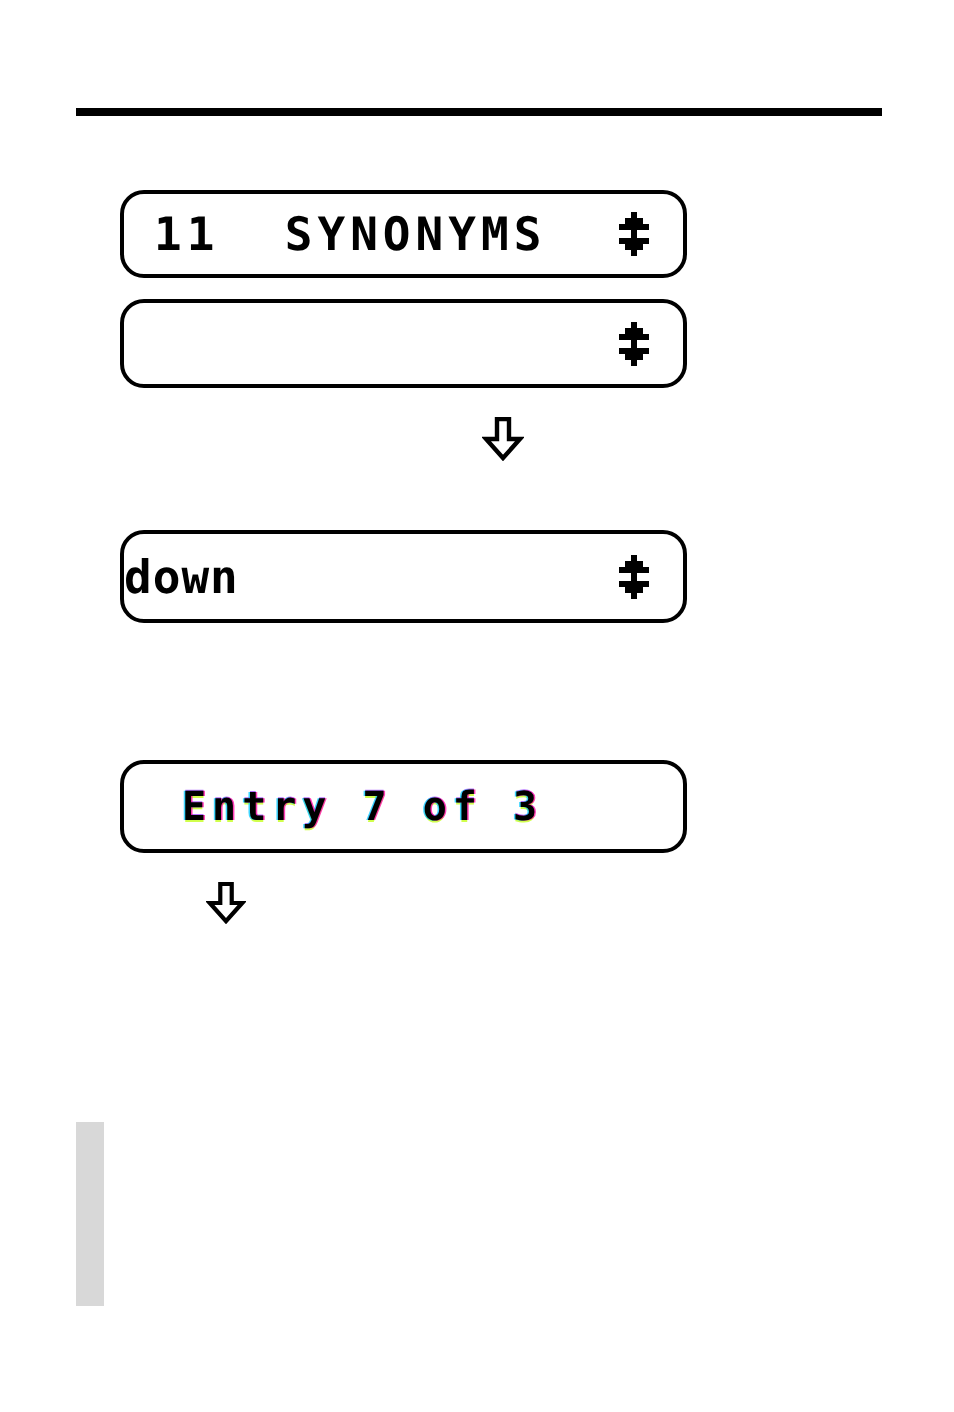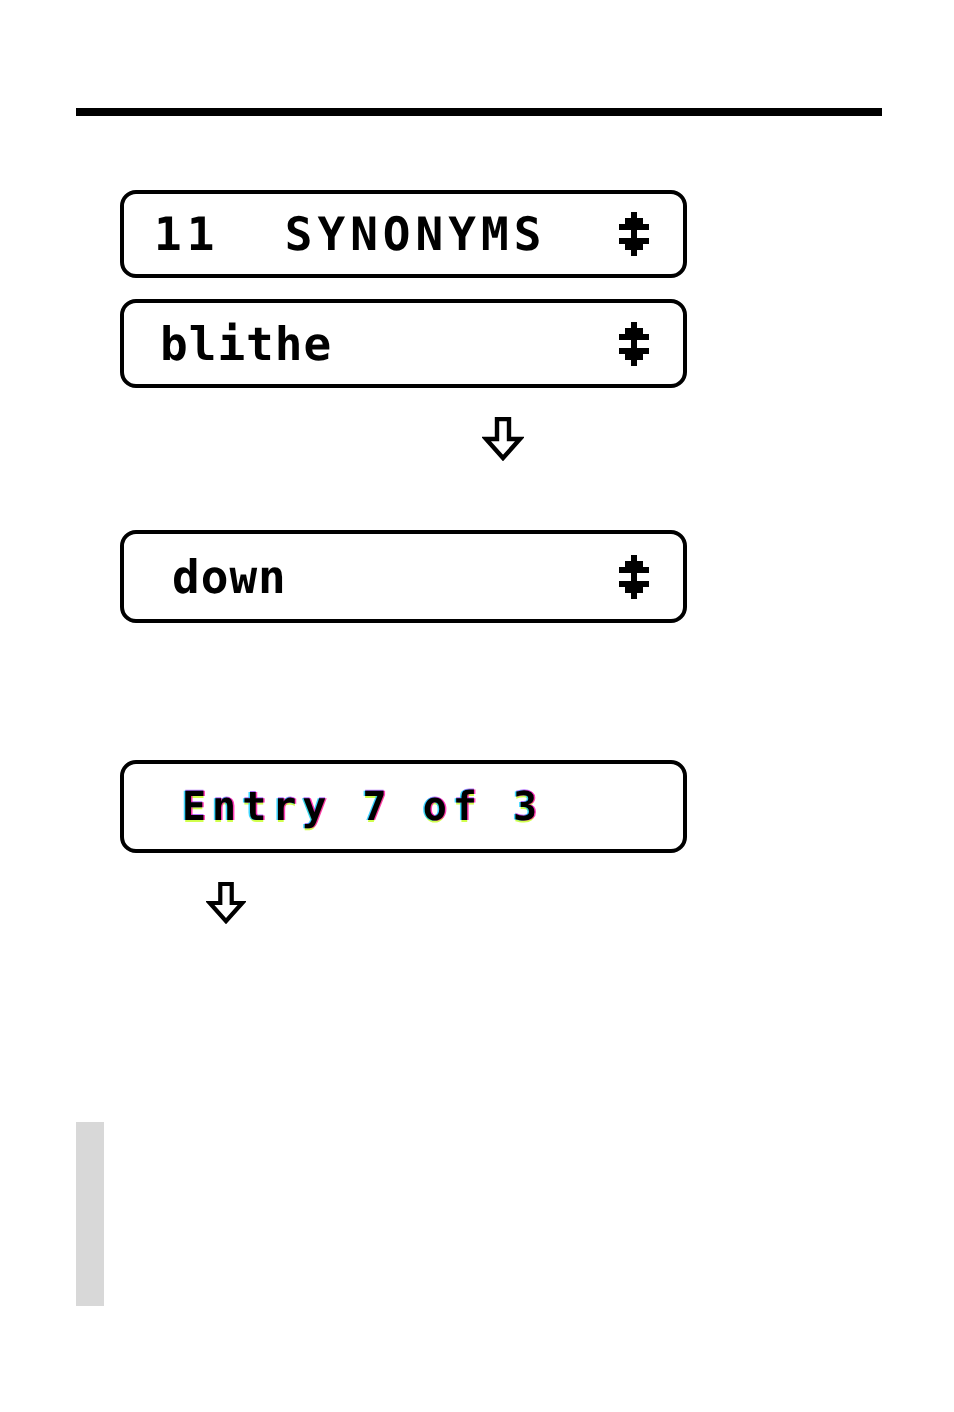--- a/index.html
+++ b/index.html
@@ -24,21 +24,21 @@
     height: 8px;
     background: #000000;
   }
 
   
   .lcd {
     position: absolute;
     box-sizing: border-box;
     background: #ffffff;
     border: 4px solid #000000;
-    border-radius: 16px;
+    border-radius: 24px;
     display: flex;
     align-items: center;
   }
   .lcd-text {
     font-family: "DejaVu Sans Mono", monospace;
     font-weight: bold;
     color: #000000;
     white-space: pre;
     letter-spacing: 2px;
     line-height: 1;
@@ -75,21 +75,20 @@
 
   
   #screen-down {
     left: 120px;
     top: 530px;
     width: 567px;
     height: 93px;
   }
   #screen-down .lcd-text {
     font-size: 46px;
-    margin-left: 48px;
     letter-spacing: 1px;
   }
 
   
   #screen-entry {
     left: 120px;
     top: 760px;
     width: 567px;
     height: 93px;
   }
@@ -149,21 +148,20 @@
       <rect x="0" y="4" width="10" height="2" fill="#000"></rect>
       <rect x="4" y="6" width="2" height="3" fill="#000"></rect>
       <rect x="0" y="9" width="10" height="2" fill="#000"></rect>
       <rect x="2" y="11" width="6" height="2" fill="#000"></rect>
       <rect x="4" y="13" width="2" height="2" fill="#000"></rect>
     </svg>
   </span>
 </div>
 
 <div class="lcd" id="screen-headword">
-  <span class="lcd-text">blithe</span>
   <span class="scroll-indicator">
     <svg viewBox="0 0 10 15" width="30" height="44" shape-rendering="crispEdges">
       <rect x="4" y="0" width="2" height="2" fill="#000"></rect>
       <rect x="2" y="2" width="6" height="2" fill="#000"></rect>
       <rect x="0" y="4" width="10" height="2" fill="#000"></rect>
       <rect x="4" y="6" width="2" height="3" fill="#000"></rect>
       <rect x="0" y="9" width="10" height="2" fill="#000"></rect>
       <rect x="2" y="11" width="6" height="2" fill="#000"></rect>
       <rect x="4" y="13" width="2" height="2" fill="#000"></rect>
     </svg>

